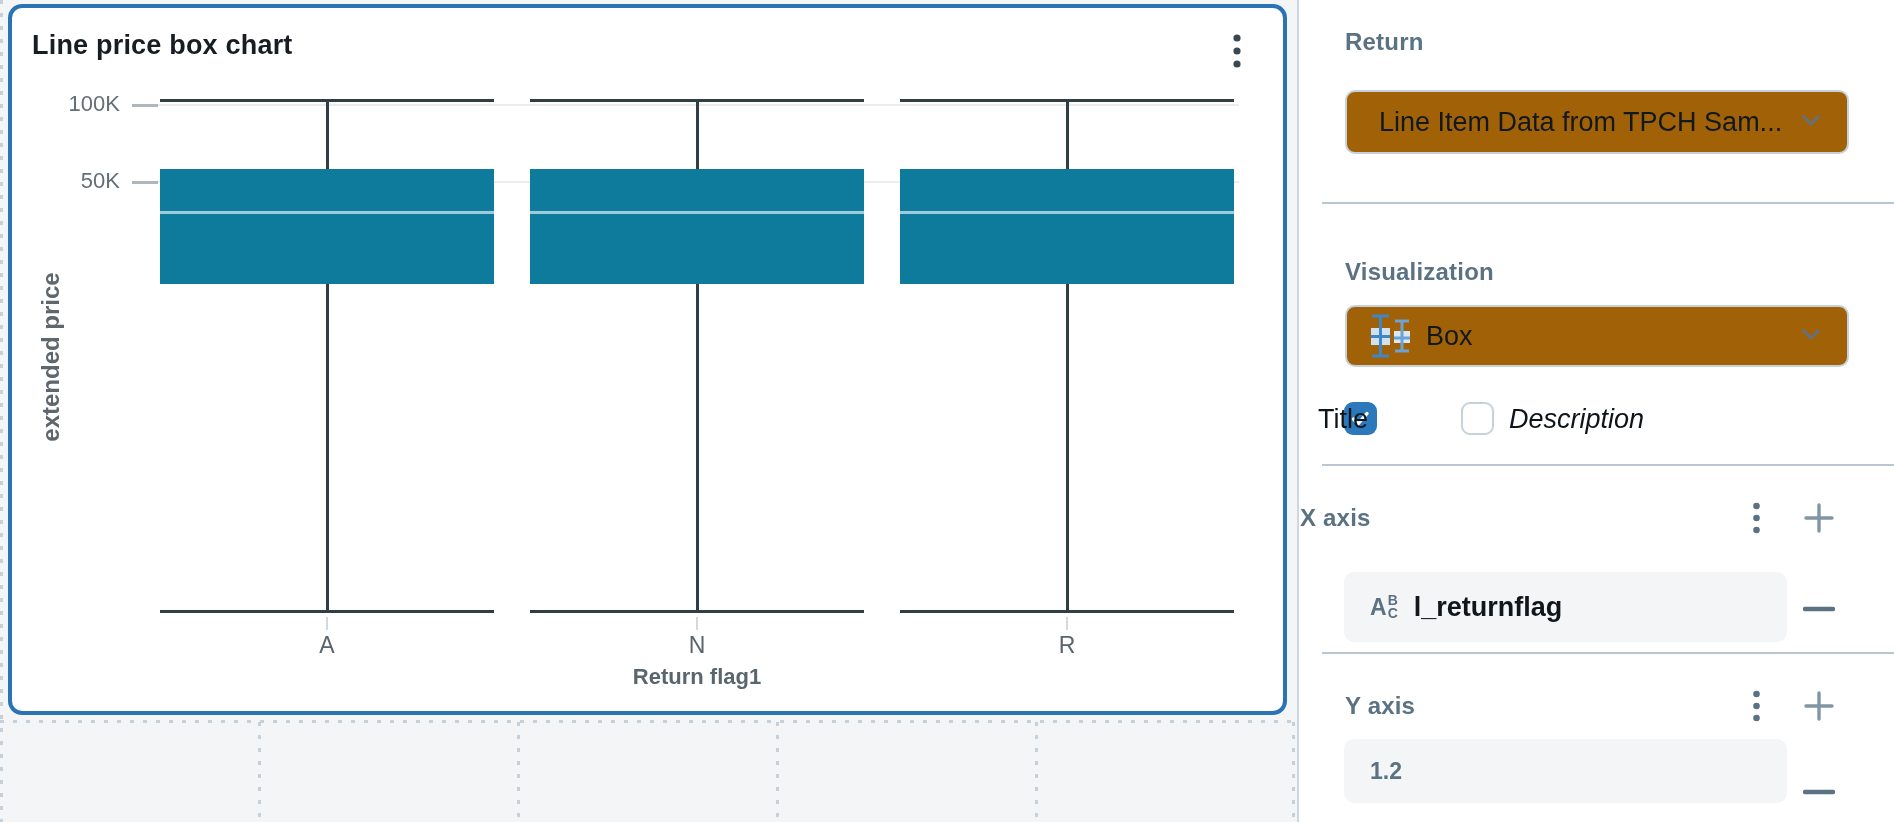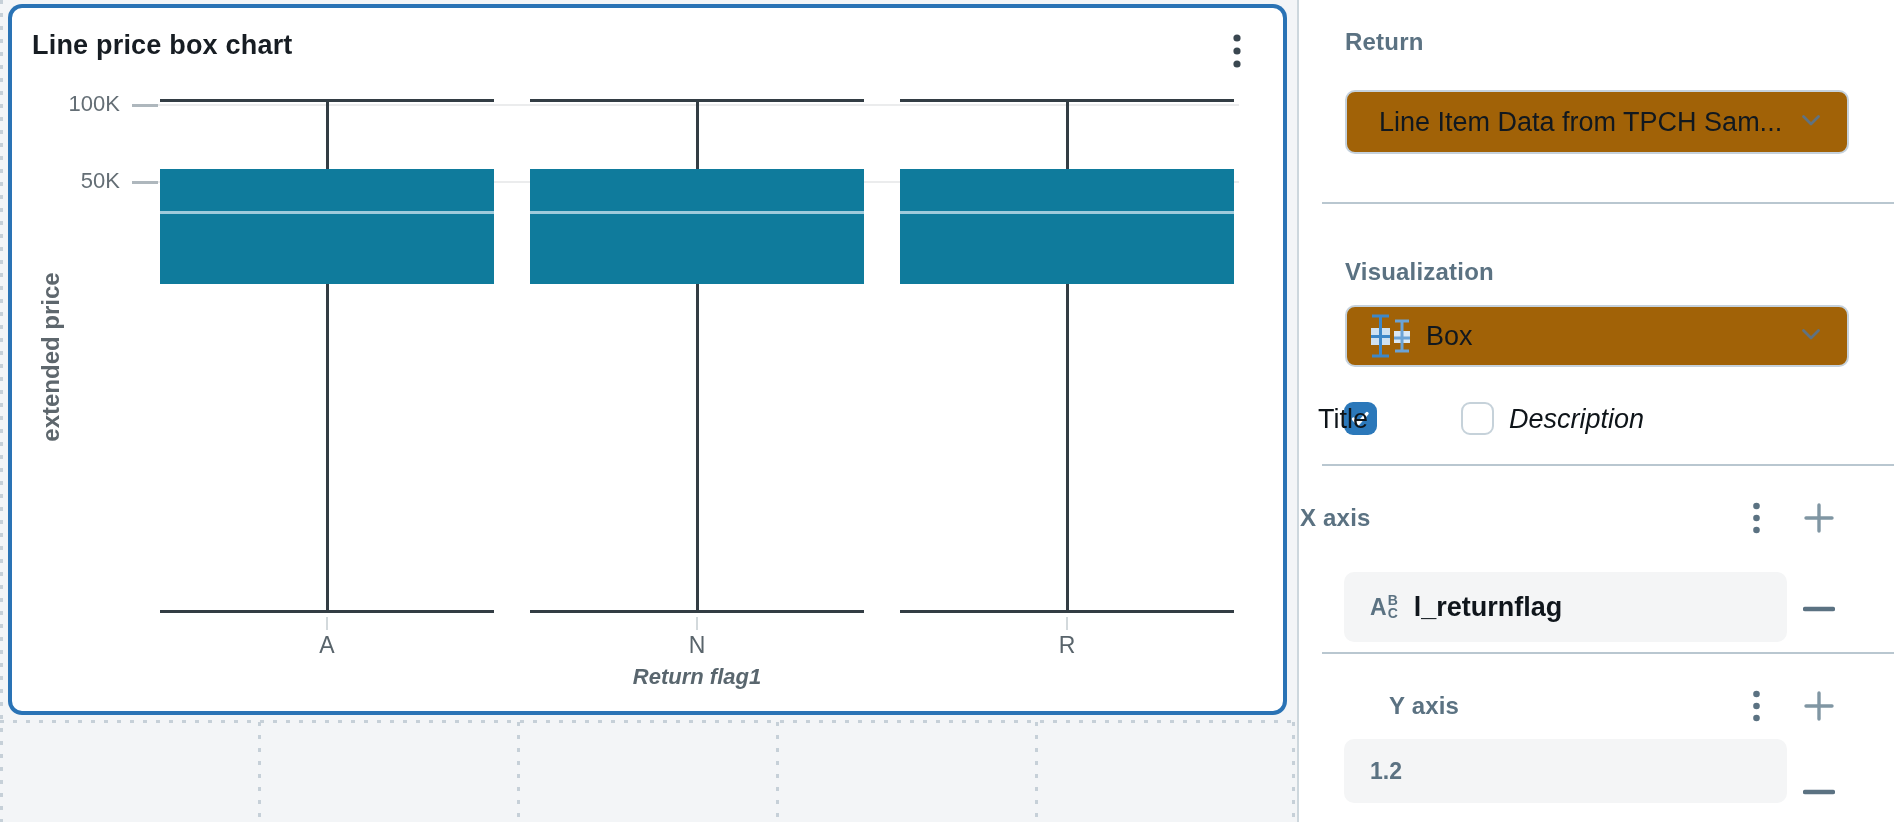--- a/index.html
+++ b/index.html
@@ -104,21 +104,21 @@
         <div class="abs whisker" style="left: 1058px; top: 96.1062px; width: 2.5px; height: 69.3576px; background: rgb(51, 61, 68);"></div>
         <div class="abs whisker" style="left: 1058px; top: 279.936px; width: 2.5px; height: 327.639px; background: rgb(51, 61, 68);"></div>
         <div class="abs cap" style="left: 892px; top: 94.6062px; width: 334px; height: 3.5px; background: rgb(51, 61, 68);"></div>
         <div class="abs cap" style="left: 892px; top: 606.076px; width: 334px; height: 3px; background: rgb(51, 61, 68);"></div>
         <div class="abs box-rect" style="left: 892px; top: 165.464px; width: 334px; height: 114.472px; background: rgb(15, 123, 156);"></div>
         <div class="abs median-line" style="left: 892px; top: 207.075px; width: 334px; height: 3px; background: rgb(159, 202, 219);"></div>
         <div class="abs axis-tick" style="left: 1058px; top: 612.576px; height: 13px;"></div>
         <div class="abs cat-label" style="left: 1029px; top: 628px;">R</div>
       </div>
     <div id="y-axis-title" class="abs" style="left:-156px;top:338px;">extended price</div>
-    <div id="x-axis-title" class="abs" style="left:489px;top:660px;font-style:italic;">Return flag1</div>
+    <div id="x-axis-title" class="abs" style="left:489px;top:660px;">Return flag1</div>
   </div>
 
   <div id="panel-divider" class="abs"></div>
   <div id="settings-panel" class="abs"></div>
 
   <div class="abs section-label" style="left:1345px;top:28px;">Return</div>
 
   <div class="abs dropdown" style="left:1345px;top:90px;height:64px;">
     <span class="dropdown-text" style="margin-left:32px;">Line Item Data from TPCH Sam...</span>
     <span class="chev">
@@ -191,21 +191,21 @@
     <span class="field-name" style="margin-left:16px;">l_returnflag</span>
   </div>
   <div class="abs icon-btn" style="left:1802px;top:592px;width:34px;height:34px;">
     <svg width="32" height="8" viewBox="0 0 32 8">
         <line x1="2" y1="4" x2="30" y2="4" stroke="#5b7282" stroke-width="4.4" stroke-linecap="round"></line>
       </svg>
   </div>
 
   <div class="abs h-divider" style="left:1322px;top:652px;width:572px;"></div>
 
-  <div class="abs section-label" style="left:1345px;top:692px;margin-left:44px;">Y axis</div>
+  <div class="abs section-label" style="left:1345px;top:692px;">Y axis</div>
   <div class="abs icon-btn" style="left:1745px;top:686px;width:22px;height:42px;">
     <svg width="9" height="36" viewBox="0 0 9 36">
       <circle cx="4.5" cy="5" r="3.3" fill="#5b7282"></circle>
       <circle cx="4.5" cy="17" r="3.3" fill="#5b7282"></circle>
       <circle cx="4.5" cy="29" r="3.3" fill="#5b7282"></circle>
     </svg>
   </div>
   <div class="abs icon-btn" style="left:1802px;top:689px;width:34px;height:34px;">
     <svg width="32" height="32" viewBox="0 0 32 32">
         <path d="M16 3 V29 M3 16 H29" stroke="#8096a3" stroke-width="3.4" stroke-linecap="round"></path>

